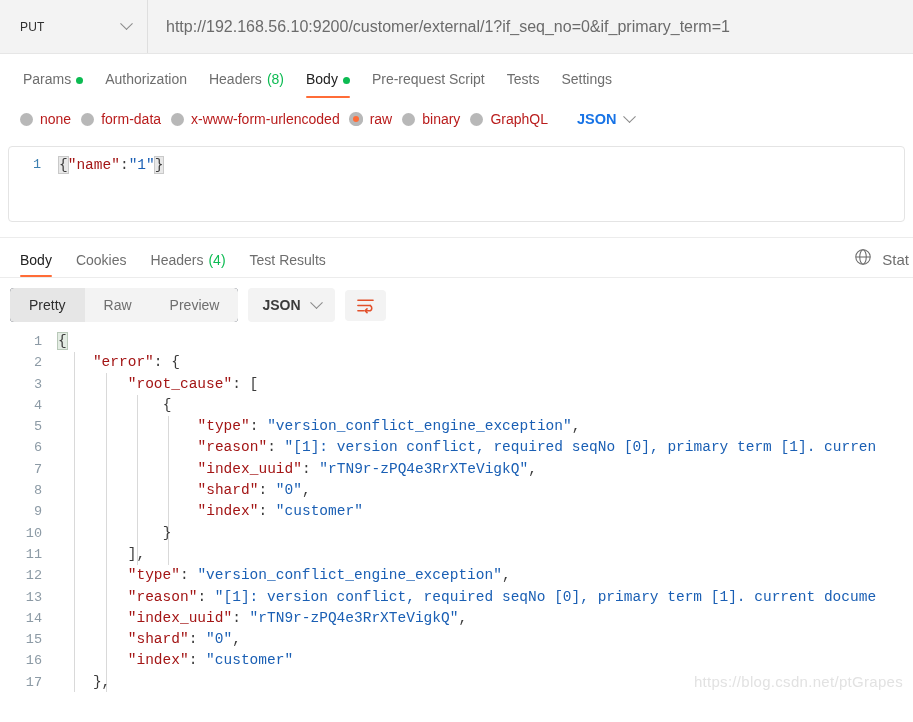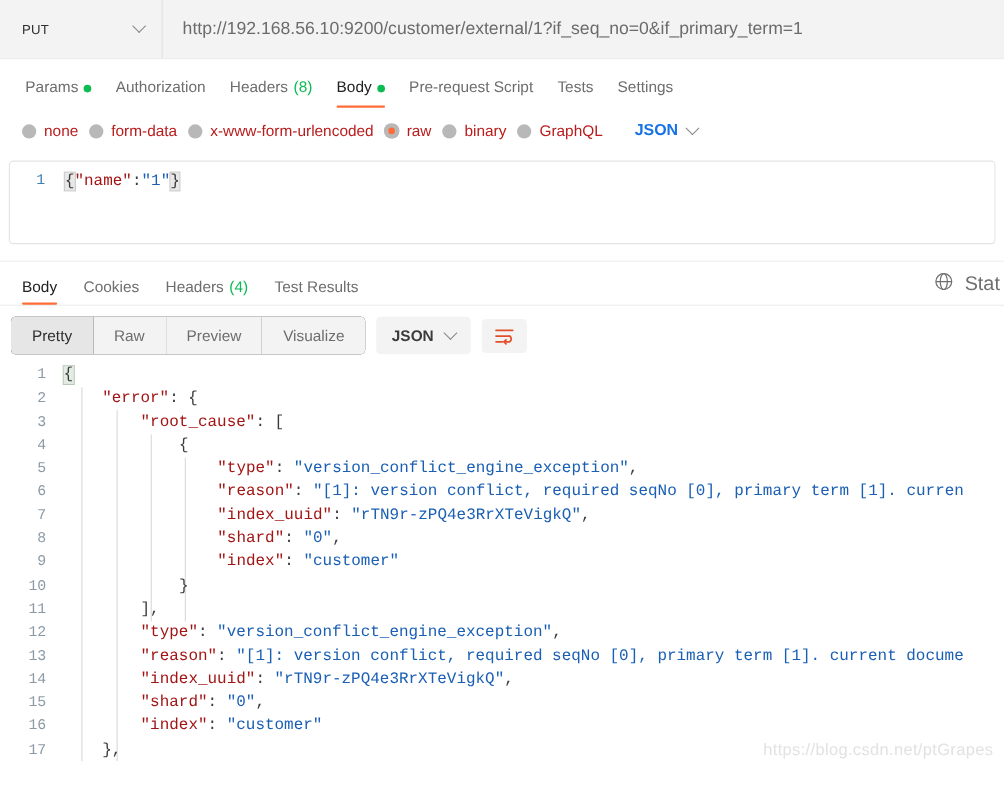--- a/index.html
+++ b/index.html
@@ -223,21 +223,21 @@
   }
   .resp-right {
     position: absolute;
     right: 0; bottom: 7px;
     display: flex;
     align-items: center;
     gap: 10px;
     padding-right: 4px;
   }
   .resp-right .txt {
-    font-size: 18px;
+    font-size: 15px;
     color: #6e6e6e;
     white-space: nowrap;
   }
 
   
   .view-bar {
     display: flex;
     align-items: center;
     gap: 10px;
     padding: 10px 10px 9px 10px;
@@ -435,21 +435,20 @@
     </span>
     <span class="txt">Stat</span>
   </div>
 </div>
 
 <div class="view-bar">
   <div class="seg" id="view-modes">
       <div class="seg-btn active">Pretty</div>
       <div class="seg-btn">Raw</div>
       <div class="seg-btn">Preview</div>
-      <div class="seg-btn">Visualize</div>
     </div>
   <div class="fmt-select">
     <span class="lbl">JSON</span>
     <span class="chev"></span>
   </div>
   <div class="wrap-btn">
     <svg width="19" height="17" viewBox="0 0 20 18" fill="none" stroke="#e2502b" stroke-width="1.7" stroke-linecap="round">
       <line x1="2" y1="3.5" x2="18" y2="3.5"></line>
       <line x1="2" y1="9" x2="15" y2="9"></line>
       <path d="M15 9 a3.2 3.2 0 0 1 0 5.6 L10 14.6"></path>

